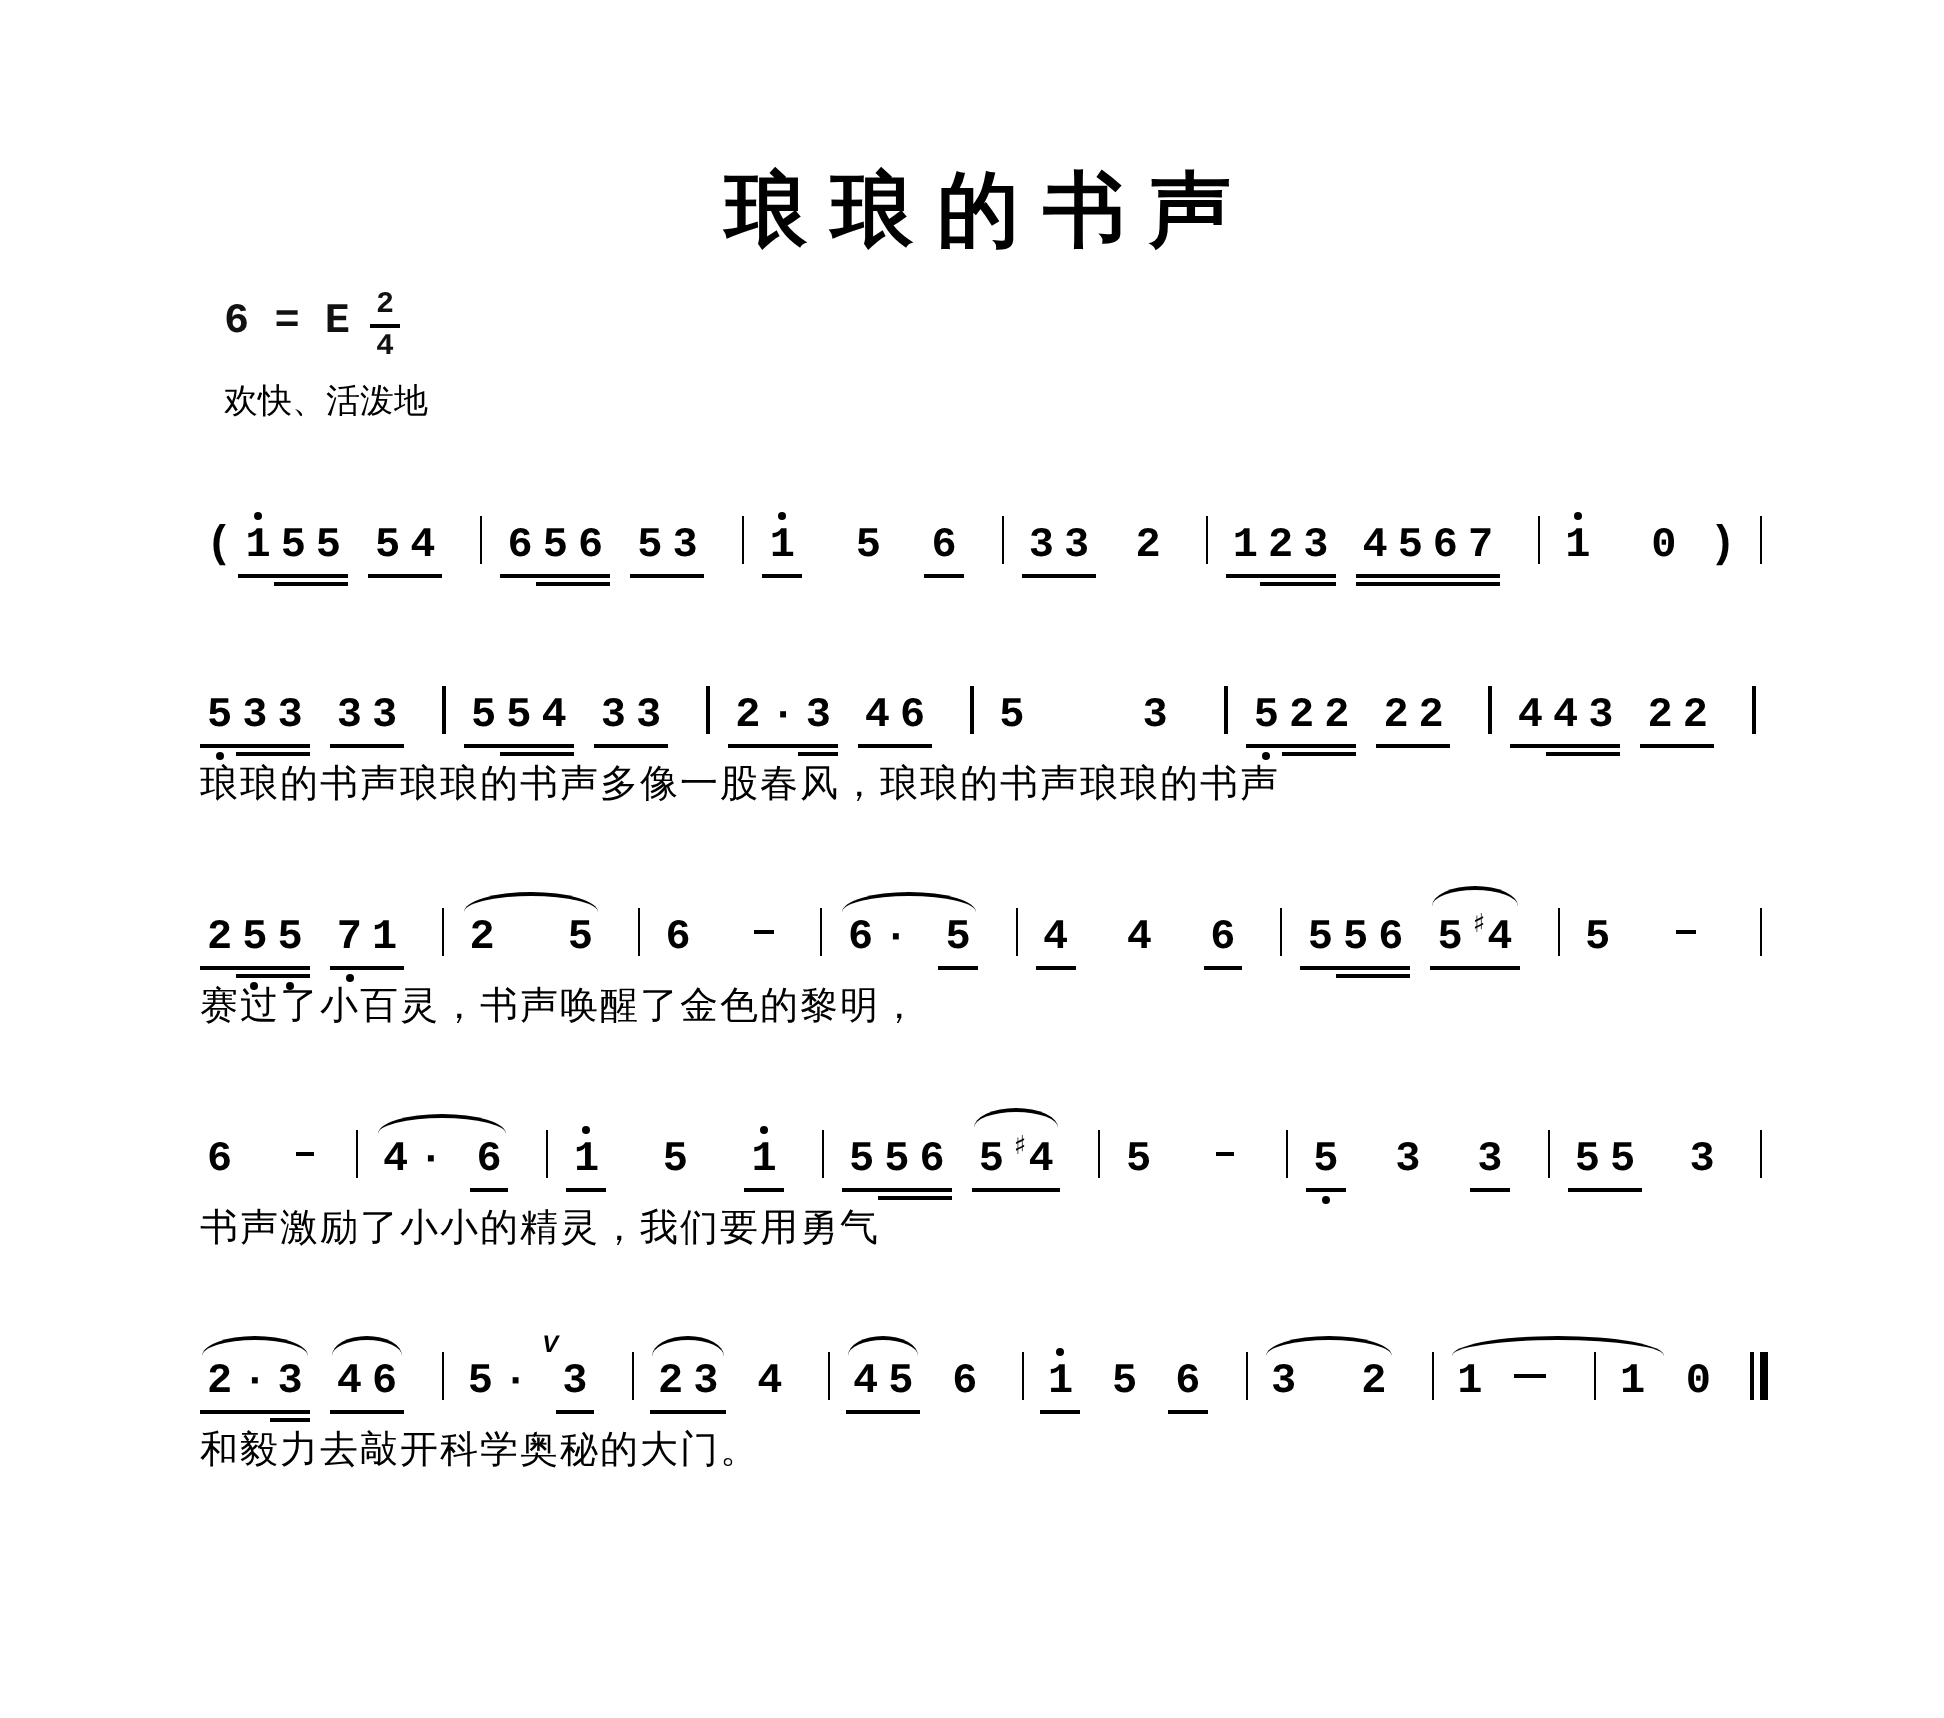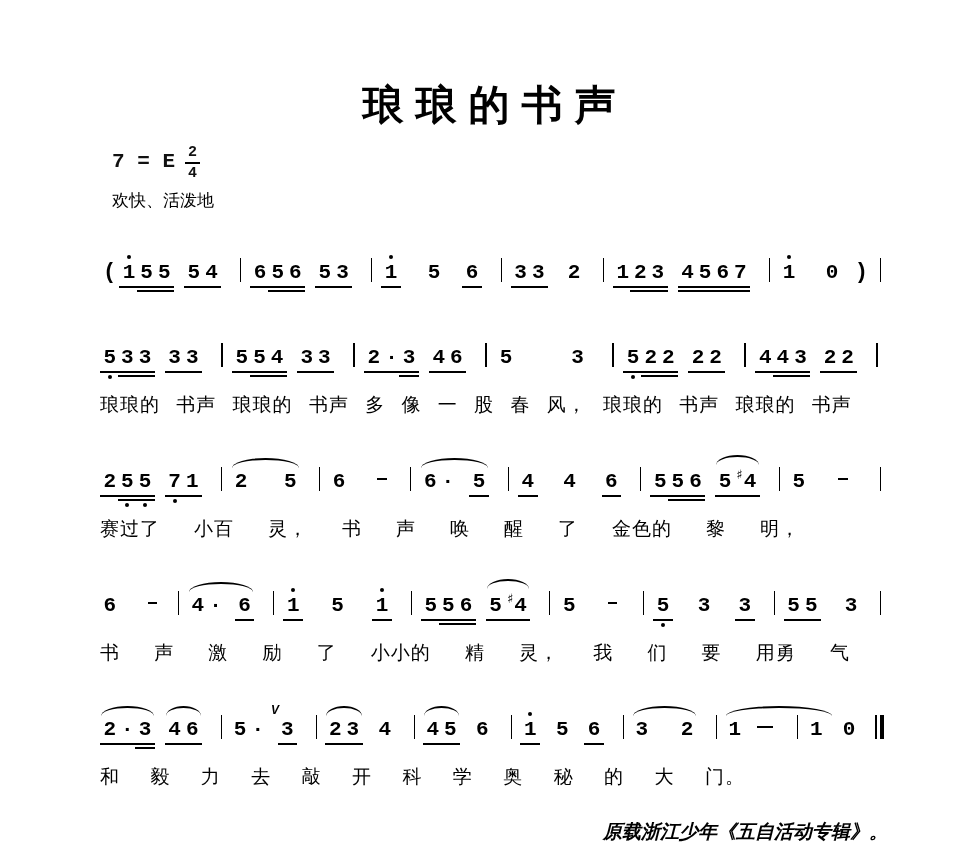--- a/index.html
+++ b/index.html
@@ -39,41 +39,41 @@
   .grp .dash{margin:0 4px 0 8px;}
   .ptxt{font-size:22px;color:#000;margin:0 3px;}
   .arc{position:absolute;top:-13px;left:1px;right:1px;height:10px;
        border-top:2px solid #000;border-radius:60% 60% 0 0/100% 100% 0 0;}
   .sh{font-size:13px;font-weight:bold;vertical-align:8px;margin-right:1px;
       font-family:"DejaVu Sans",sans-serif;}
   .br{position:absolute;top:-15px;left:-10px;font-size:12px;font-weight:bold;
       font-family:"Liberation Sans",sans-serif;}
 
   
-  .lyrics{display:flex;justify-content:space-between;margin-top:13px;font-size:19px;color:#000;}
+  .lyrics{display:flex;font-size:19px;color:#000;}
   .syl{letter-spacing:1px;white-space:nowrap;}
   .sys2 .lyrics{width:752px;}
   .sys3 .lyrics{width:700px;}
   .sys4 .lyrics{width:750px;}
   .sys5 .lyrics{width:645px;}
 
   
   .source{margin-top:14px;text-align:right;font-size:19px;font-weight:bold;font-style:italic;
           color:#000;padding-right:2px;}
 </style>
 </head>
 <body>
 
 <div class="page">
   <h1 class="title">琅琅的书声</h1>
 
   <div class="head-row">
     <div>
       <div class="keysig">
-        <span>7 = E</span>
+        <span>6 = E</span>
         <span class="frac">
           <span class="num">2</span>
           <span class="den">4</span>
         </span>
       </div>
       <div class="tempo">欢快、活泼地</div>
     </div>
   </div>
 
   <div class="score" id="score">
@@ -473,15 +473,14 @@
           <span class="syl">学</span>
           <span class="syl">奥</span>
           <span class="syl">秘</span>
           <span class="syl">的</span>
           <span class="syl">大</span>
           <span class="syl">门。</span>
         </div>
       </div>
     </div>
 
-  <div class="source">原载浙江少年《五自活动专辑》。</div>
 
 </div>
 
 </body></html>

